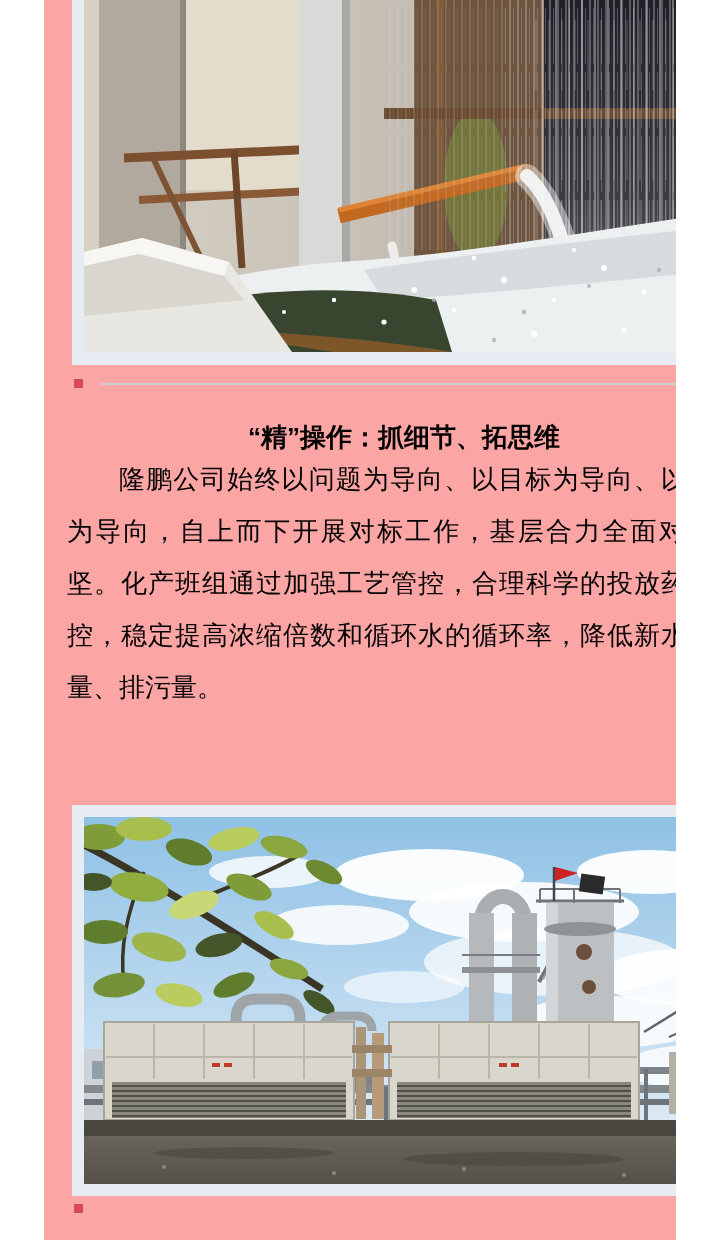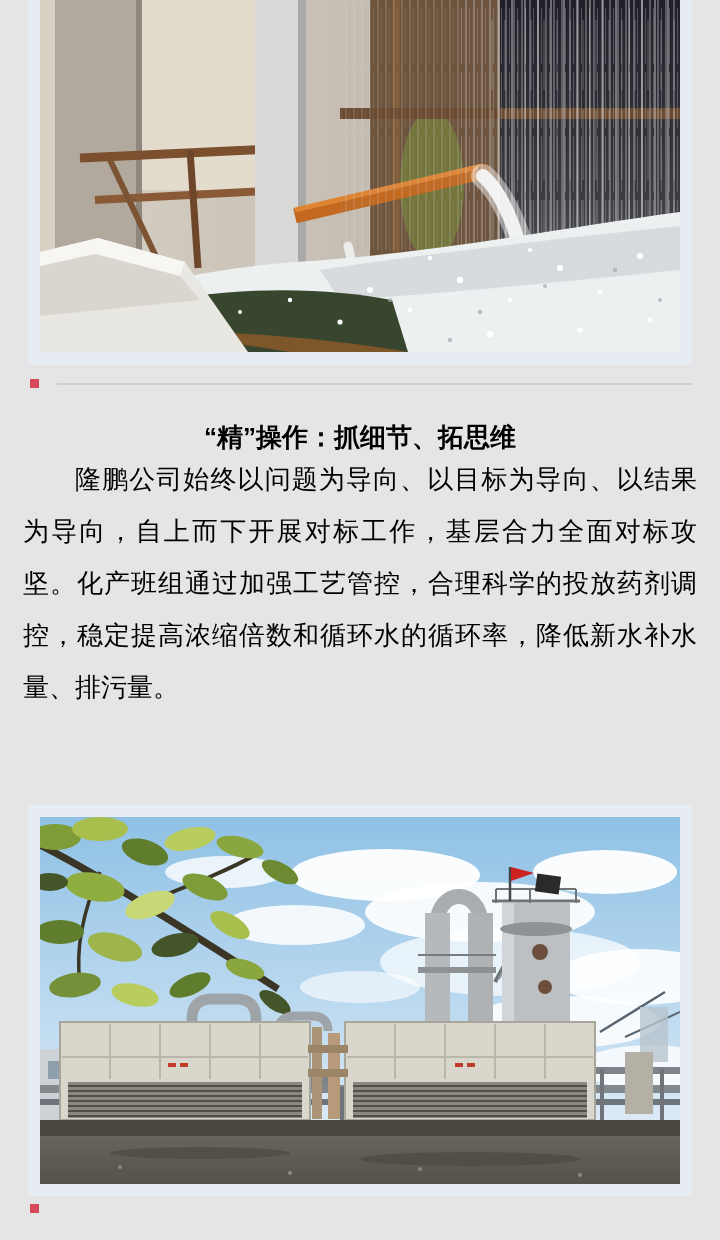--- a/index.html
+++ b/index.html
@@ -1,18 +1,18 @@
 <!DOCTYPE html>
 <html><head>
 <meta charset="utf-8">
 <style>
   html,body{margin:0;padding:0;background:#ffffff;}
   .page{
-    position:relative;width:720px;height:1240px;margin:0 auto;
-    background:#e5e5e5;overflow:hidden;
+    position:relative;width:632px;height:1240px;margin:0 auto;
+    background:#fca5a5;overflow:hidden;
     font-family:"Liberation Sans","DejaVu Sans",sans-serif;
     color:#000;
   }
   
   .photo-frame{
     position:absolute;left:28px;box-sizing:border-box;
     background:#e7ebf2;margin:0;
   }
   .photo-frame.top{top:0;width:664px;height:365px;padding:0 12px 13px 12px;}
   .photo-frame.bottom{top:805px;width:664px;height:391px;padding:12px;}

